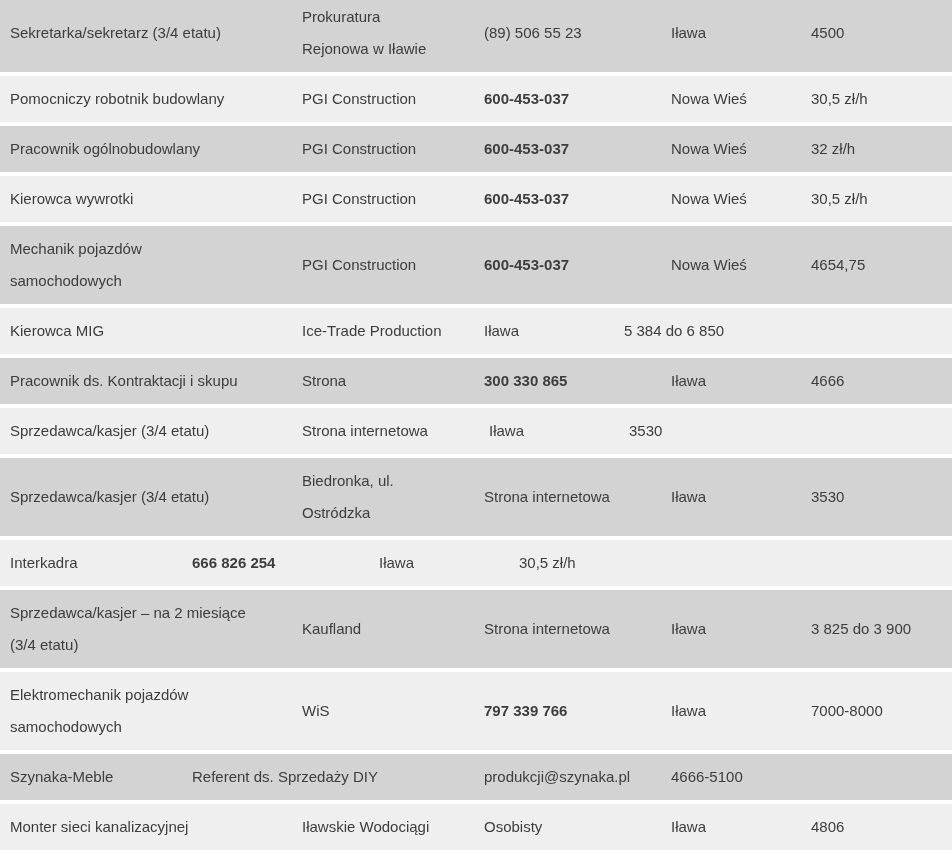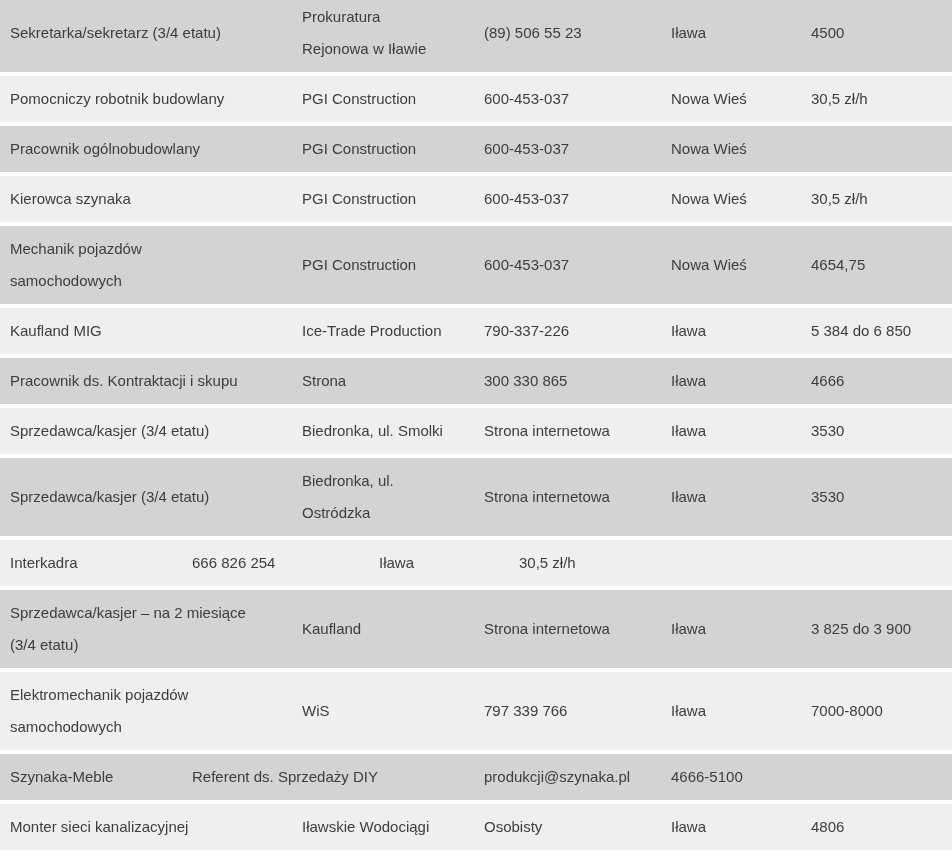--- a/index.html
+++ b/index.html
@@ -34,21 +34,21 @@
   .c2 { width: 182px; }
   .c3 { width: 187px; }
   .c4 { width: 140px; }
   .c5 { flex: 1; }
   .txt {
     font-size: 15px;
     line-height: 32px;
     color: var(--text, #3d3d3d);
     white-space: pre-line;
   }
-  .bold { font-weight: 400; }
+  .bold { font-weight: 700; }
 </style>
 </head>
 <body>
 
 <div class="table" id="table-body">
   <div class="row">
     <div class="cell c1">
       <span class="txt">Sekretarka/sekretarz (3/4 etatu)</span>
     </div>
     <div class="cell c2">
@@ -90,25 +90,28 @@
     </div>
     <div class="cell c2">
       <span class="txt">PGI Construction</span>
     </div>
     <div class="cell c3">
       <span class="txt bold">600-453-037</span>
     </div>
     <div class="cell c4">
       <span class="txt">Nowa Wieś</span>
     </div>
-  </div>
-
-  <div class="row">
-    <div class="cell c1">
-      <span class="txt">Kierowca szynaka</span>
+    <div class="cell c5">
+      <span class="txt">32 zł/h</span>
+    </div>
+  </div>
+
+  <div class="row">
+    <div class="cell c1">
+      <span class="txt">Kierowca wywrotki</span>
     </div>
     <div class="cell c2">
       <span class="txt">PGI Construction</span>
     </div>
     <div class="cell c3">
       <span class="txt bold">600-453-037</span>
     </div>
     <div class="cell c4">
       <span class="txt">Nowa Wieś</span>
     </div>
@@ -131,28 +134,25 @@
     <div class="cell c4">
       <span class="txt">Nowa Wieś</span>
     </div>
     <div class="cell c5">
       <span class="txt">4654,75</span>
     </div>
   </div>
 
   <div class="row">
     <div class="cell c1">
-      <span class="txt">Kaufland MIG</span>
+      <span class="txt">Kierowca MIG</span>
     </div>
     <div class="cell c2">
       <span class="txt">Ice-Trade Production</span>
     </div>
-    <div class="cell c3">
-      <span class="txt">790-337-226</span>
-    </div>
     <div class="cell c4">
       <span class="txt">Iława</span>
     </div>
     <div class="cell c5">
       <span class="txt">5 384 do 6 850</span>
     </div>
   </div>
 
   <div class="row">
     <div class="cell c1">
@@ -168,23 +168,20 @@
       <span class="txt">Iława</span>
     </div>
     <div class="cell c5">
       <span class="txt">4666</span>
     </div>
   </div>
 
   <div class="row">
     <div class="cell c1">
       <span class="txt">Sprzedawca/kasjer (3/4 etatu)</span>
-    </div>
-    <div class="cell c2">
-      <span class="txt">Biedronka, ul. Smolki</span>
     </div>
     <div class="cell c3">
       <span class="txt">Strona internetowa</span>
     </div>
     <div class="cell c4">
       <span class="txt">Iława</span>
     </div>
     <div class="cell c5">
       <span class="txt">3530</span>
     </div>

